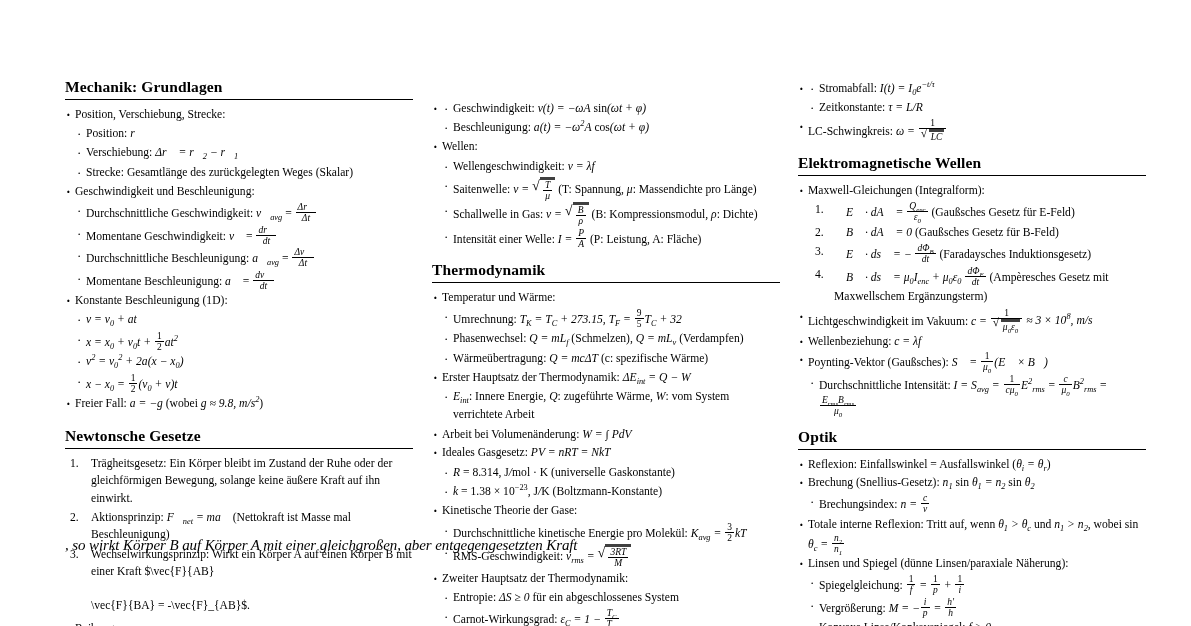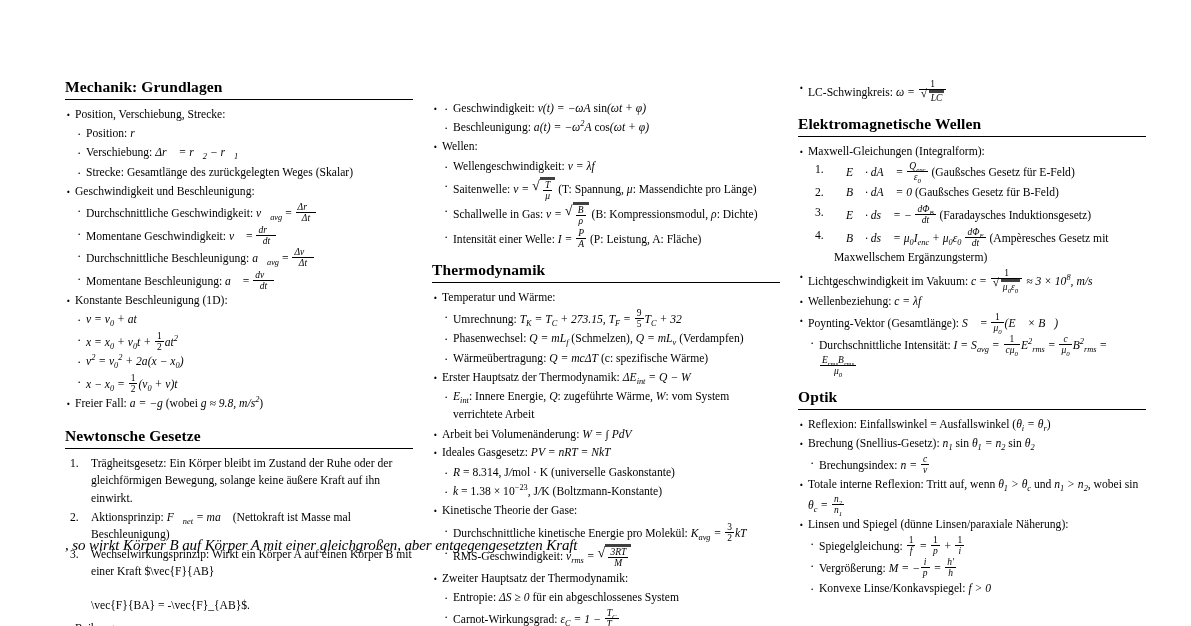--- a/index.html
+++ b/index.html
@@ -206,20 +206,26 @@
             <li>Entropie: <span class="m">ΔS ≥ 0</span> für ein abgeschlossenes System</li>
             <li>Carnot-Wirkungsgrad: <span class="m">ε<sub>C</sub> = 1 −</span> <span class="frac"><span class="n m">T<sub>C</sub></span><span class="d m">T<sub>H</sub></span></span></li>
           </ul>
         </li>
       </ul>
     </div>
   </div>
 
   <div class="col col-3">
     <ul class="lvl1">
+      <li style="padding-left:0;">
+        <ul class="lvl2" style="margin-left:10px;">
+          <li>Stromabfall: <span class="m">I(t) = I<sub>0</sub>e<sup>−t/τ</sup></span></li>
+          <li>Zeitkonstante: <span class="m">τ = L/R</span></li>
+        </ul>
+      </li>
       <li>
         <b>LC-Schwingkreis:</b>
         <span class="m">ω =</span> <span class="frac"><span class="n">1</span><span class="d"><span class="sq"><span class="rad m">LC</span></span></span></span>
       </li>
     </ul>
 
     <div class="sec-wrap" style="margin-top:12px;">
       <h2 class="sec">Elektromagnetische Wellen</h2>
       <hr class="rule">
       <ul class="lvl1">
@@ -234,21 +240,21 @@
         </li>
         <li>
           <b>Lichtgeschwindigkeit im Vakuum:</b>
           <span class="m">c =</span> <span class="frac"><span class="n">1</span><span class="d"><span class="sq"><span class="rad m">μ<sub>0</sub>ε<sub>0</sub></span></span></span></span> <span class="m">≈ 3 × 10<sup>8</sup>, m/s</span>
         </li>
         <li>
           <b>Wellenbeziehung:</b>
           <span class="m">c = λf</span>
         </li>
         <li>
-          <b>Poynting-Vektor (Gesamtlänge):</b>
+          <b>Poynting-Vektor (Gaußsches):</b>
           <span class="m">S⃗ =</span> <span class="frac"><span class="n">1</span><span class="d m">μ<sub>0</sub></span></span><span class="m">(E⃗ × B⃗)</span>
           <ul class="lvl2">
             <li>Durchschnittliche Intensität: <span class="m">I = S<sub>avg</sub> =</span> <span class="frac"><span class="n">1</span><span class="d m">cμ<sub>0</sub></span></span><span class="m">E<sup>2</sup><sub>rms</sub> =</span> <span class="frac"><span class="n m">c</span><span class="d m">μ<sub>0</sub></span></span><span class="m">B<sup>2</sup><sub>rms</sub> =</span> <span class="frac"><span class="n m">E<sub>rms</sub>B<sub>rms</sub></span><span class="d m">μ<sub>0</sub></span></span></li>
           </ul>
         </li>
       </ul>
     </div>
 
     <div class="sec-wrap" style="margin-top:12px;">
       <h2 class="sec">Optik</h2>

